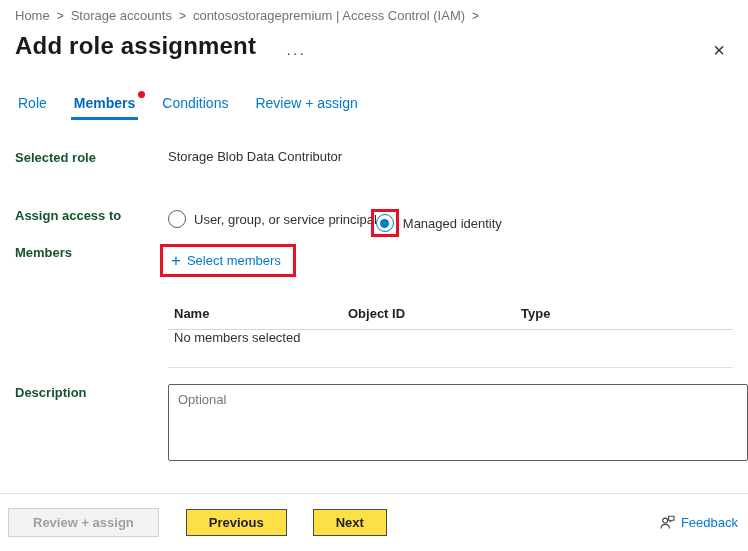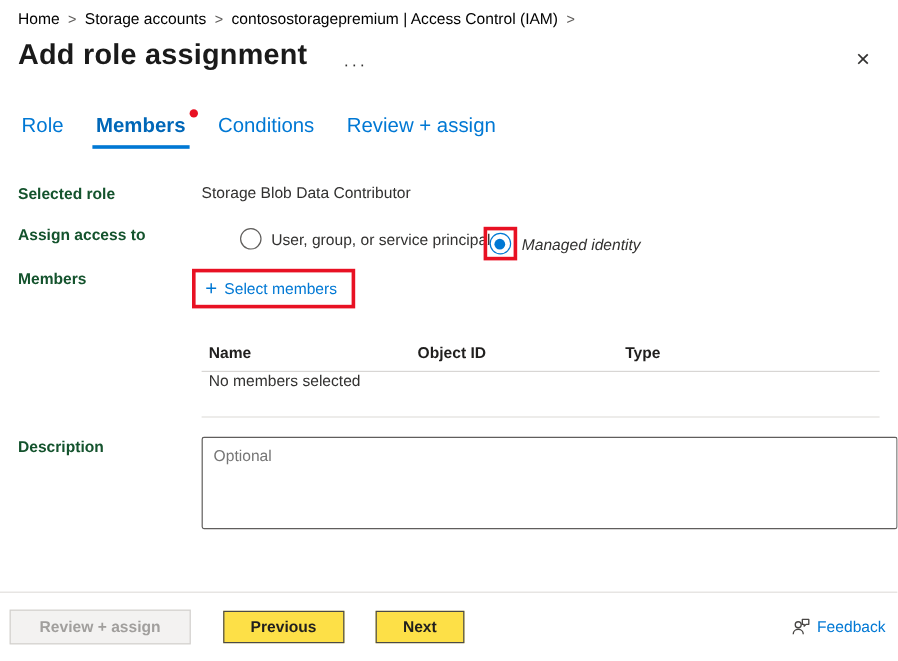--- a/index.html
+++ b/index.html
@@ -2,50 +2,50 @@
 <html><head>
 <meta charset="utf-8">
 <style>
   * { margin:0; padding:0; box-sizing:border-box; }
   html,body { width:748px; height:551px; background:#fff; overflow:hidden;
     font-family:"Liberation Sans","DejaVu Sans",sans-serif; font-size:13px; color:#323130; }
   .page { position:relative; width:748px; height:551px; background:#fff; }
 
   
   .breadcrumb { padding:8px 0 0 15px; display:flex; align-items:center; white-space:nowrap; }
-  .breadcrumb a { color:#000000; text-decoration:none; cursor:pointer; }
+  .breadcrumb a { color:#737373; text-decoration:none; cursor:pointer; }
   .crumb-sep { color:#605e5c; margin:0 7px; font-size:12px; }
 
   
   .header-row { display:flex; align-items:flex-end; margin:9px 15px 0 15px; }
   .page-title { font-size:24px; font-weight:700; color:#1a1a1a; letter-spacing:.2px; }
   .more-btn { margin-left:30px; margin-top:10px; color:#323130; font-size:14px; letter-spacing:2px; cursor:pointer; line-height:1; }
   .close-btn { margin-left:auto; margin-right:8px; margin-top:4px; color:#323130; font-size:20px; line-height:1; cursor:pointer; }
 
   
   .tabs { display:flex; margin-top:35px; padding-left:15px; align-items:flex-end; }
-  .tab { color:#0078d4; padding:0 3px 9px 3px; margin-right:21px; cursor:pointer; position:relative; font-size:17px; }
+  .tab { color:#0078d4; padding:0 3px 9px 3px; margin-right:21px; cursor:pointer; position:relative; font-size:14px; }
   .tab.active { color:#0067b8; font-weight:700; border-bottom:3px solid #0078d4; padding-bottom:6px; }
   .tab-badge { position:absolute; top:-4px; right:-7px; width:7px; height:7px; border-radius:50%; background:#e81123; }
 
   
   .form-row { display:flex; padding-left:15px; }
   .row-label { flex:0 0 153px; font-weight:700; color:#14532d; padding-top:1px; }
   .row-selected-role { margin-top:29px; }
-  .row-assign { margin-top:18px;gap:32px; }
+  .row-assign { margin-top:42px; }
   .radio-group { display:flex; flex-direction:row; }
   .radio-option { display:flex; align-items:center; height:24px; cursor:pointer; }
   .radio-option + .radio-option { margin-top:4px; }
   .radio-circle { width:18px; height:18px; border-radius:50%; border:1px solid #605e5c; background:#fff; flex:0 0 auto; }
   .radio-circle.checked { border:1.5px solid #0078d4; position:relative; }
   .radio-circle.checked::after { content:""; position:absolute; left:50%; top:50%; width:9px; height:9px;
     margin:-4.5px 0 0 -4.5px; border-radius:50%; background:#0078d4; }
   .radio-label { margin-left:8px; }
   .red-box-radio { border:3px solid #e81123; padding:2px; display:inline-flex; margin-left:-6px; }
-  .red-box-radio + .radio-label { margin-left:4px;font-style:italic; }
+  .red-box-radio + .radio-label { margin-left:4px; }
 
   .row-members { margin-top:9px; }
   .red-box-select { border:3px solid #e81123; padding:5px 12px 5px 8px; display:inline-flex; align-items:center; margin-left:-8px; cursor:pointer; }
   .plus-glyph { color:#0078d4; font-size:17px; font-weight:400; line-height:1; margin-right:6px; }
   .select-members-text { color:#0078d4; }
 
   
   .members-table { margin:21px 15px 0 168px; width:565px; }
   .mt-header { display:grid; grid-template-columns:174px 173px 1fr; height:32px; align-items:center;
     border-bottom:1px solid #d8d6d4; font-weight:600; color:#201f1e; }

